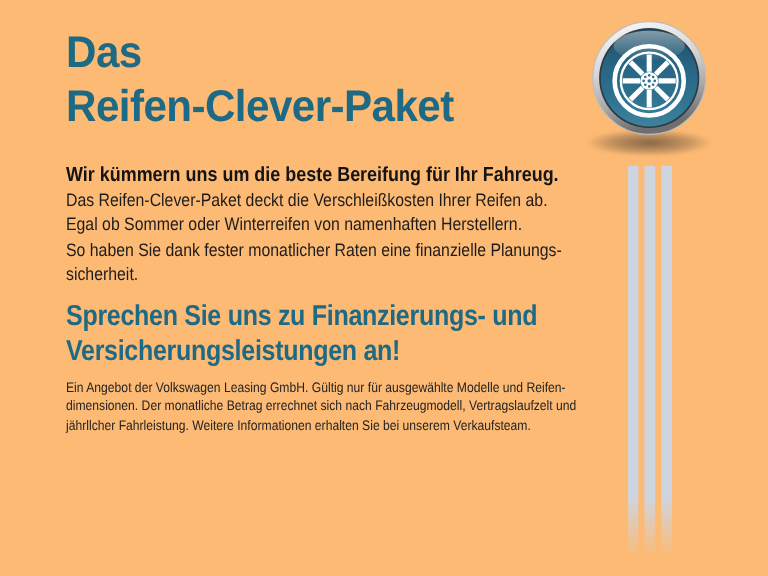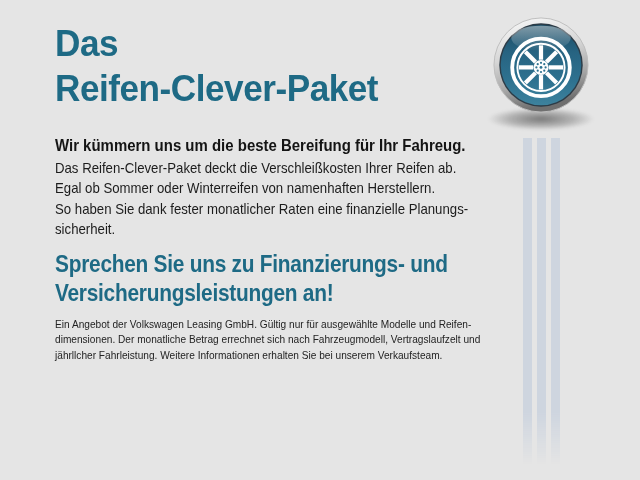--- a/index.html
+++ b/index.html
@@ -1,17 +1,17 @@
 <!DOCTYPE html>
 <html><head>
 <meta charset="utf-8">
 <style>
   html,body{margin:0;padding:0;background:#fff;}
   .stage{
-    position:relative;width:640px;height:480px;background:#e5e5e5;
+    position:relative;width:640px;height:480px;background:#fdba74;
     overflow:hidden;font-family:"Liberation Sans",sans-serif;
   }
   .title{
     position:absolute;left:55px;top:21px;margin:0;
     font-size:37px;line-height:45px;font-weight:bold;color:#1e6a85;
     letter-spacing:-0.5px;white-space:pre-line;
     transform:scaleX(0.95);transform-origin:left top;
   }
   .subtitle{
     position:absolute;left:55px;top:136px;margin:0;

